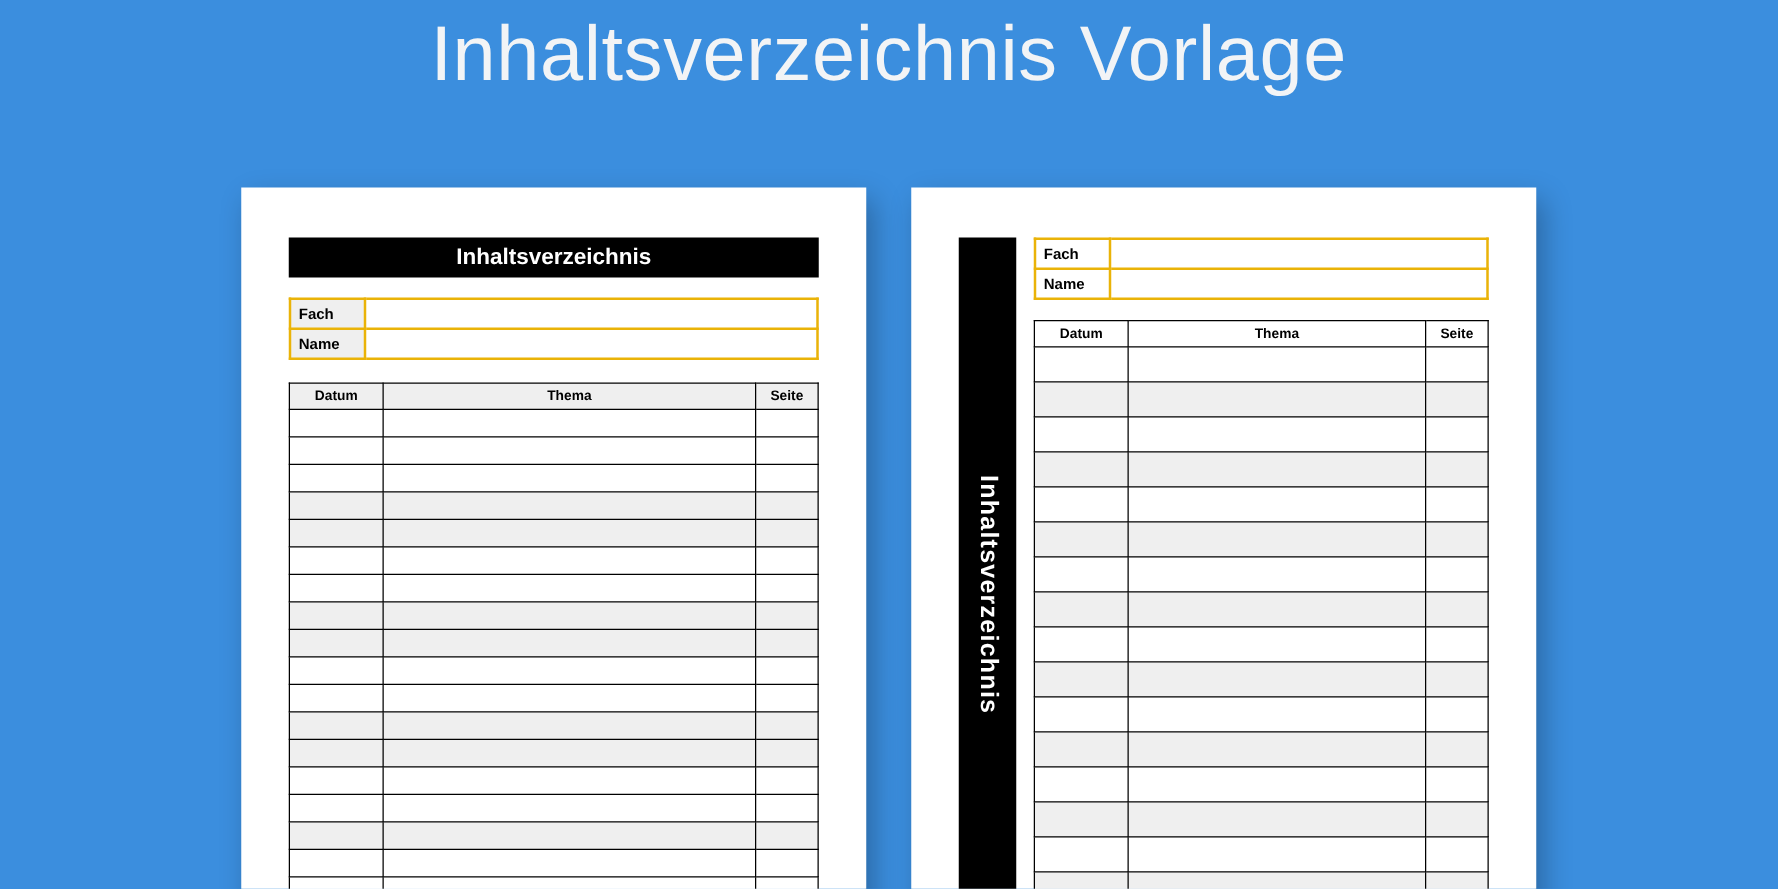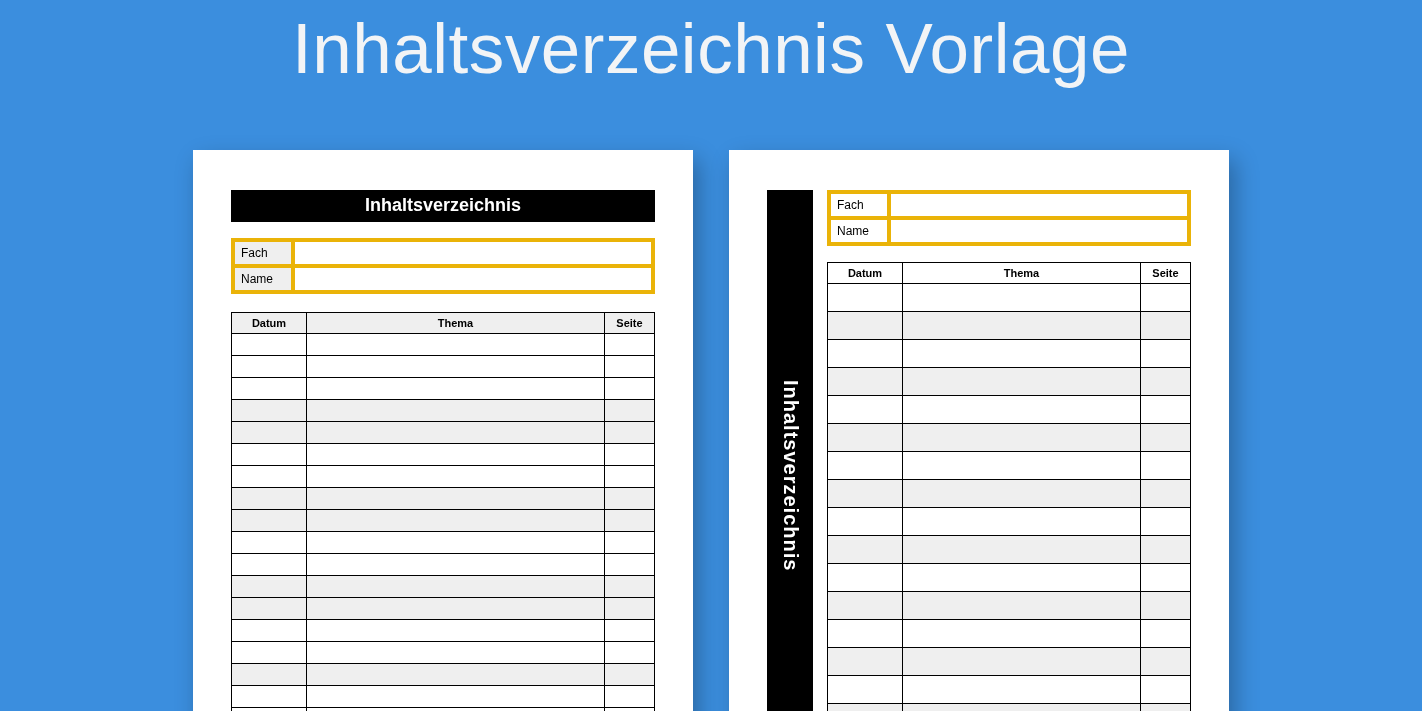--- a/index.html
+++ b/index.html
@@ -11,21 +11,21 @@
       overflow: hidden;
       position: relative;
     }
     .headline {
       position: absolute;
       top: 8px;
       left: 0;
       width: 100%;
       text-align: center;
       color: #f2f4f6;
-      font-size: 71px;
+      font-size: 62px;
       font-weight: 300;
       letter-spacing: 0.5px;
       font-family: "Segoe UI Light", "Segoe UI", "Helvetica Neue", Arial, sans-serif;
     }
     .pages {
       position: absolute;
       top: 150px;
       left: 0;
       width: 100%;
       display: flex;
@@ -49,23 +49,23 @@
       font-weight: 700;
       font-size: 18px;
       padding: 5px 0 6px 0;
     }
     .info-table {
       width: 100%;
       border-collapse: collapse;
       margin-top: 16px;
     }
     .info-table td {
-      border: 4px solid #eab308;
+      border: 2px solid #eab308;
       font-size: 12px;
-      font-weight: 400;
+      font-weight: 700;
       padding: 4px 6px;
       height: 22px;
     }
     .info-table td.label { width: 60px; background: #efefef; }
     .info-table td.value { background: #fff; }
 
     .grid-table {
       width: 100%;
       border-collapse: collapse;
       margin-top: 18px;

